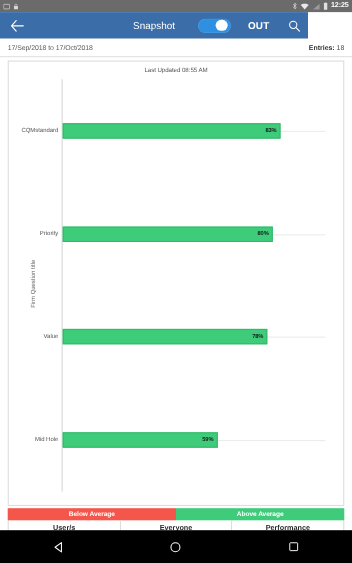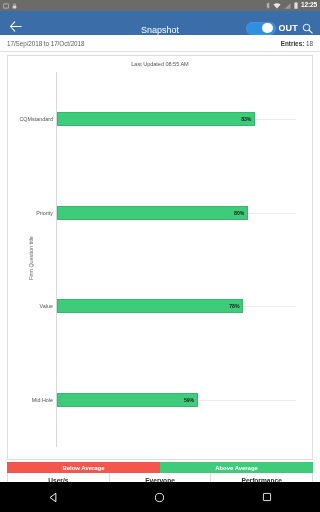--- a/index.html
+++ b/index.html
@@ -15,34 +15,34 @@
     height:11px;width:320px;background:#6b6b6b;
     display:flex;align-items:center;justify-content:space-between;
     padding:0 3px;color:#e8e8e8;font-size:6.5px;line-height:1;
   }
   .sb-left,.sb-right{display:flex;align-items:center;gap:3px;}
   .sb-ico{display:block;}
   .sb-time{font-size:6.5px;letter-spacing:-0.1px;color:#ffffff;font-weight:bold;}
 
   
   .appbar{
-    height:24px;width:320px;background:#3b6ea8;
-    display:flex;align-items:flex-end;position:relative;
+    height:24px;width:280px;background:#3b6ea8;
+    display:flex;align-items:center;position:relative;
     padding:0 6px;
   }
   .back-btn{
     width:18px;height:18px;display:flex;align-items:center;justify-content:center;
     cursor:pointer;flex:0 0 auto;
   }
   .appbar-title{
     position:absolute;left:0;right:0;text-align:center;
     color:#ffffff;font-size:9px;font-weight:400;pointer-events:none;
   }
   .appbar-right{
-    margin-left:auto;display:flex;align-items:center;gap:2px;z-index:2;
+    margin-left:auto;display:flex;align-items:center;gap:15px;z-index:2;
   }
   .toggle{
     width:30px;height:13px;border-radius:7px;background:#2f8fe0;
     position:relative;cursor:pointer;flex:0 0 auto;
     box-shadow:inset 0 0 0 0.5px rgba(255,255,255,.15);
   }
   .toggle .knob{
     position:absolute;top:1.3px;left:16px;width:10.4px;height:10.4px;
     border-radius:50%;background:#ffffff;
   }

